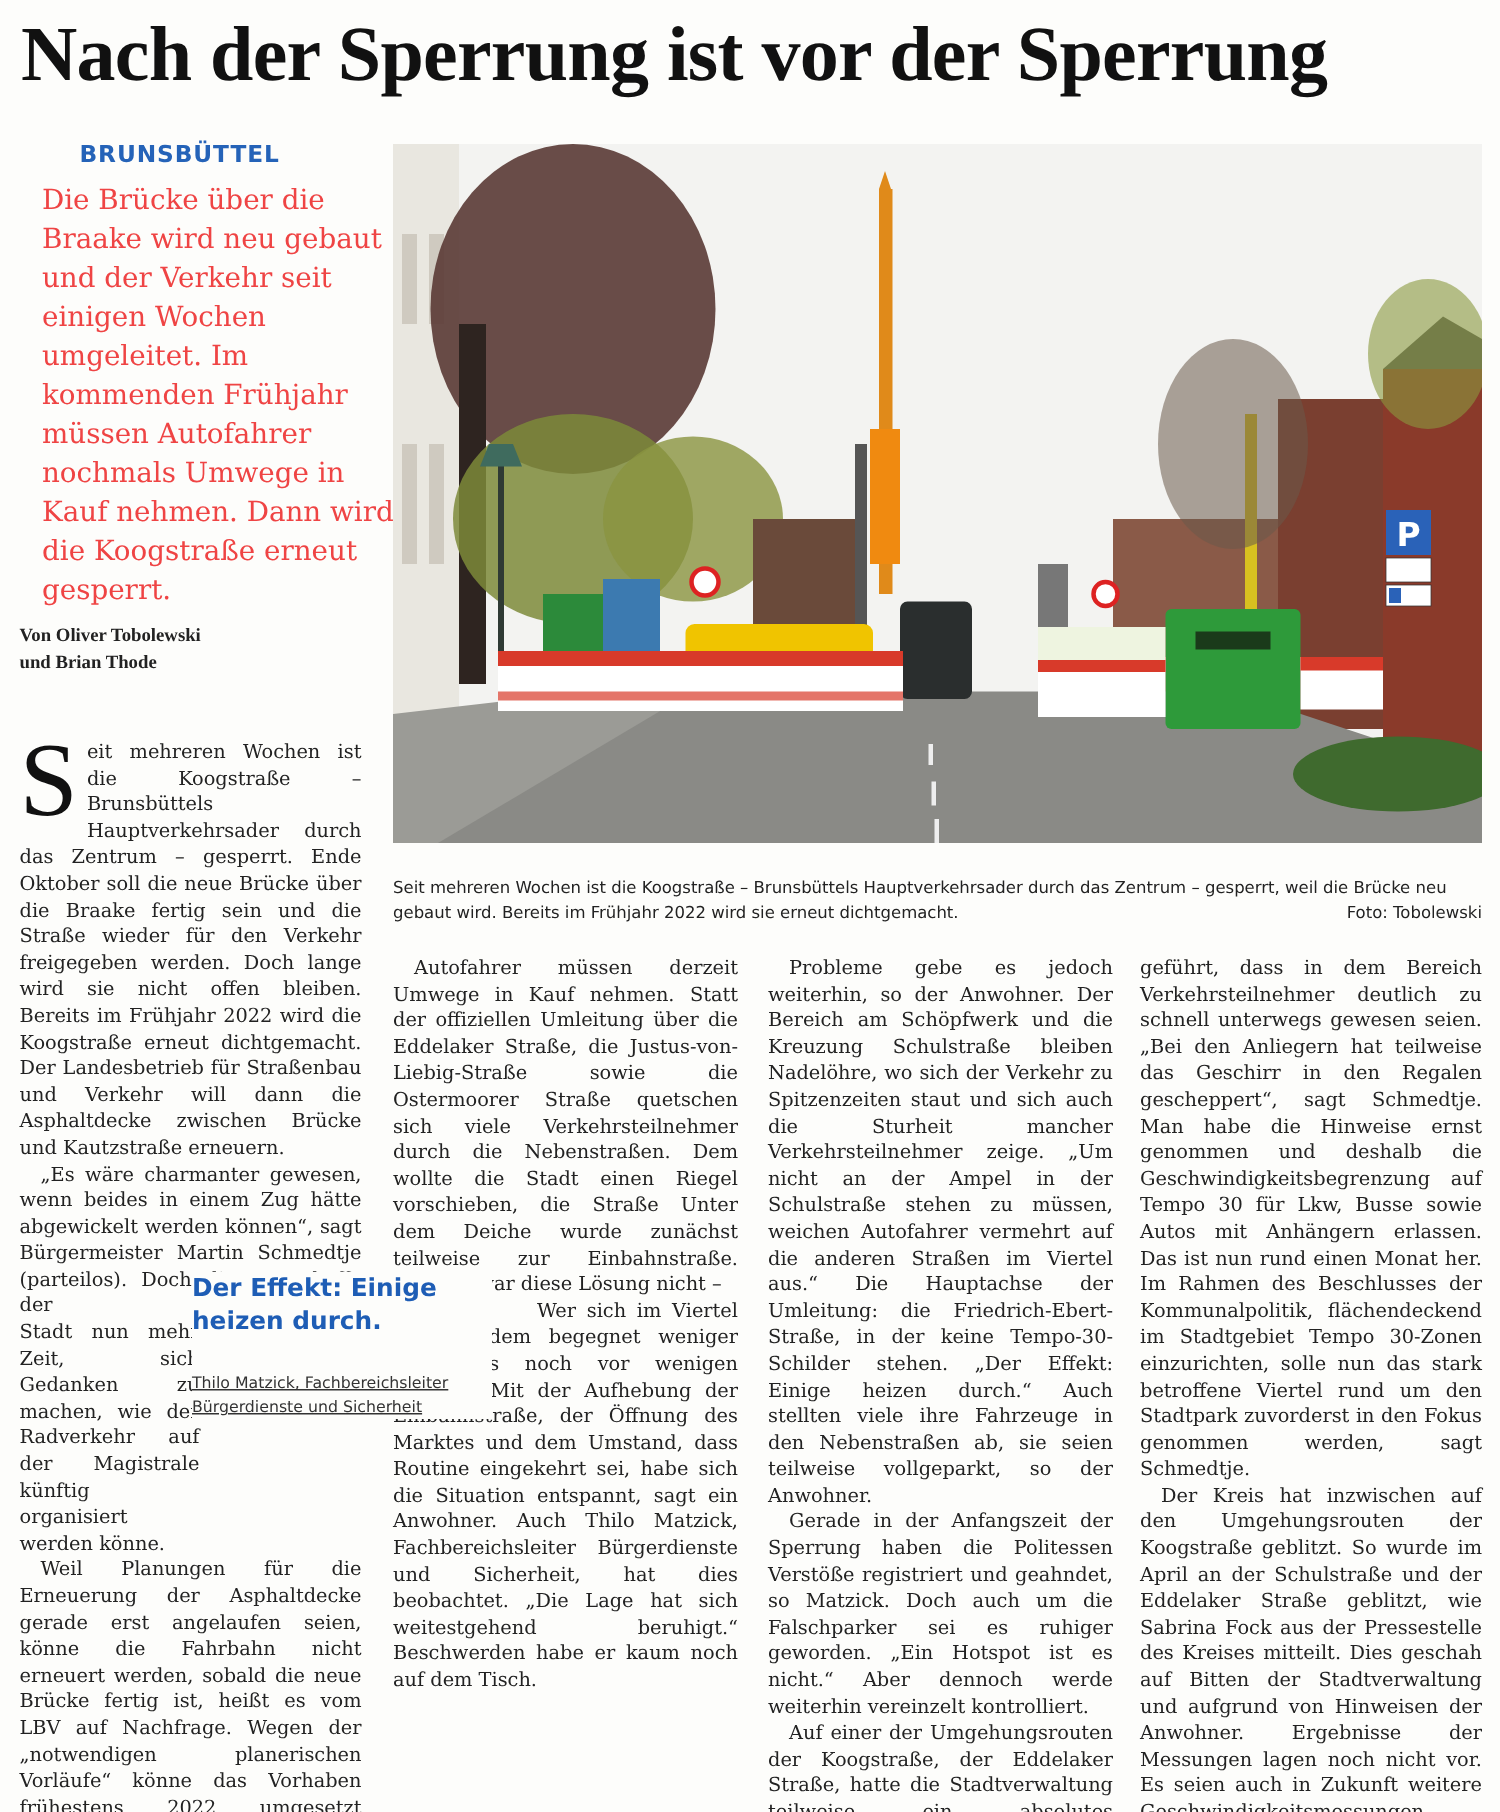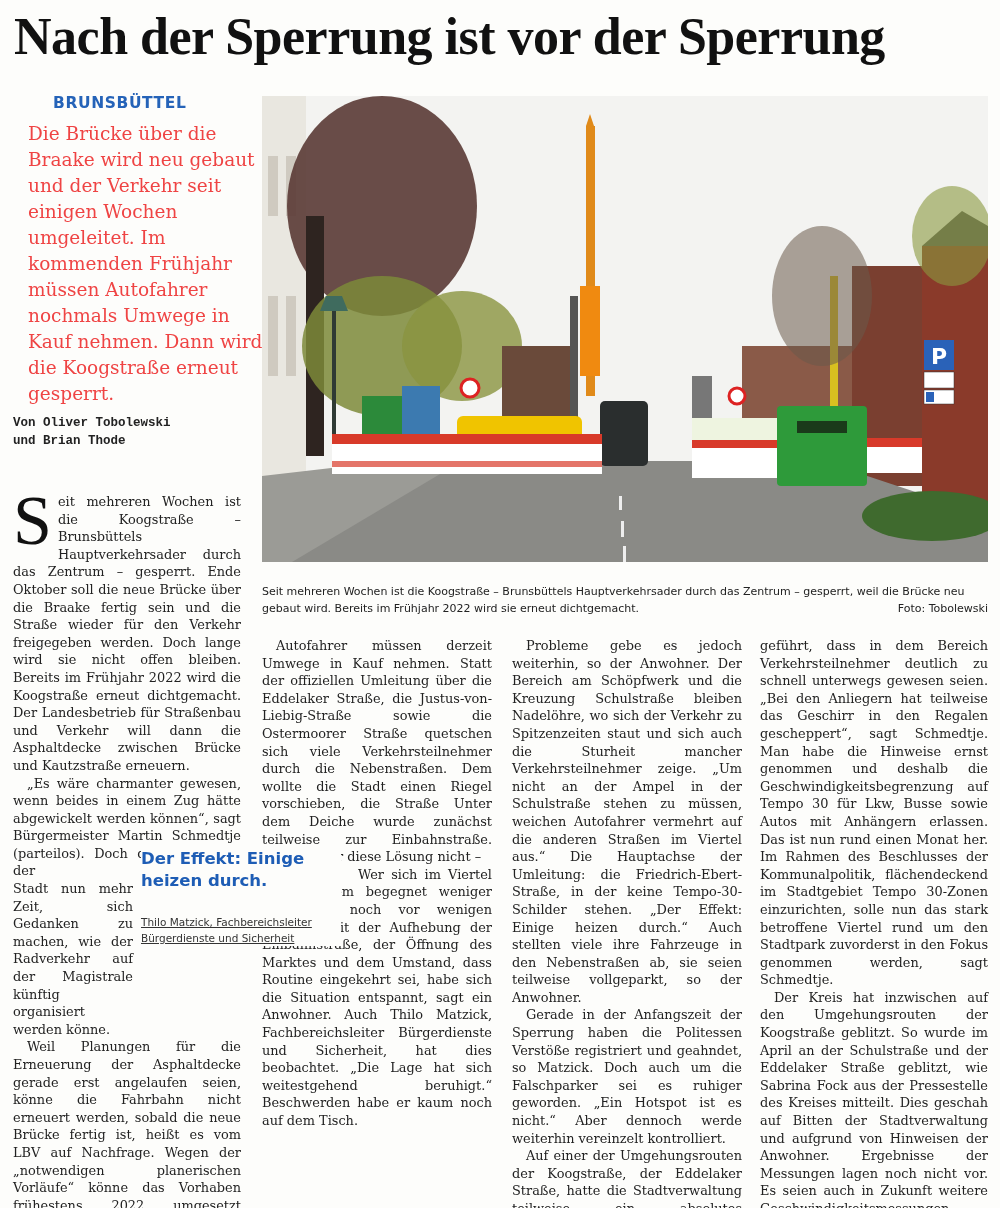--- a/index.html
+++ b/index.html
@@ -17,21 +17,21 @@
     position: absolute; left: 13px; top: 94px;
     font-family: "DejaVu Sans", "Liberation Sans", sans-serif;
     font-weight: bold; font-size: 15.5px; letter-spacing: 0.6px; color: #2563b8; margin-left: 40px;
   }
   .teaser {
     position: absolute; left: 28px; top: 121px; width: 240px;
     font-family: "DejaVu Serif", serif; font-size: 18.5px; line-height: 26px; color: #ef4444;
   }
   .byline {
     position: absolute; left: 13px; top: 414px; width: 240px;
-    font-family: Liberation Mono, monospace; font-weight: bold; font-size: 12.5px; line-height: 18px; color: #222;
+    font-family: Liberation Serif, serif; font-weight: bold; font-size: 12.5px; line-height: 18px; color: #222;
   }
 
   .photo {
     position: absolute; left: 262px; top: 96px; width: 726px; height: 466px;
     overflow: hidden; background: #eeeeec;
   }
   .photo svg { display: block; width: 100%; height: 100%; }
 
   .caption {
     position: absolute; left: 262px; top: 583px; width: 726px;
@@ -50,21 +50,21 @@
   .c3 { left: 512px; top: 637px; width: 230px; }
   .c4 { left: 760px; top: 637px; width: 228px; }
 
   .dropcap {
     float: left; font-family: "Liberation Serif", "DejaVu Serif", serif;
     font-size: 70px; line-height: 52px; margin: 2px 6px 0 0; color: #111;
   }
   .c1-narrow { width: 120px; float: left; clear: left; }
 
   .pullquote {
-    position: absolute; left: 141px; top: 848px; width: 200px; background: #fdfdfb; z-index: 2;
+    position: absolute; left: 128px; top: 848px; width: 200px; background: #fdfdfb; z-index: 2;
   }
   .pullquote .q {
     font-family: "DejaVu Sans", "Liberation Sans", sans-serif; font-weight: bold;
     font-size: 16.5px; line-height: 22px; color: #1e5db5;
   }
   .pullquote .attr {
     margin-top: 22px; font-family: "DejaVu Sans", "Liberation Sans", sans-serif;
     font-size: 10.5px; line-height: 16px; color: #333; text-decoration: underline;
   }
   .c2-wrap { margin-left: 86px; }

